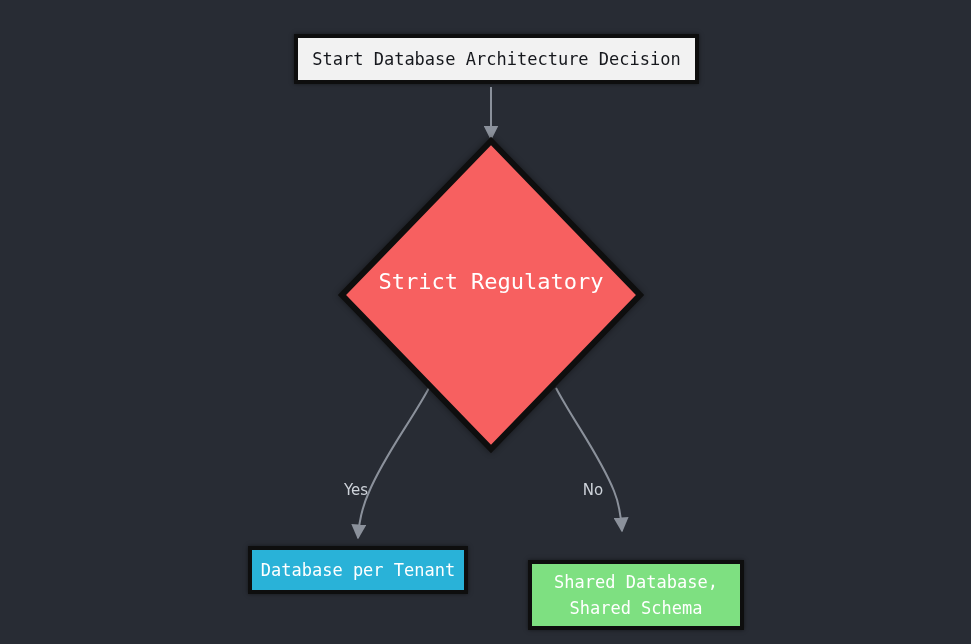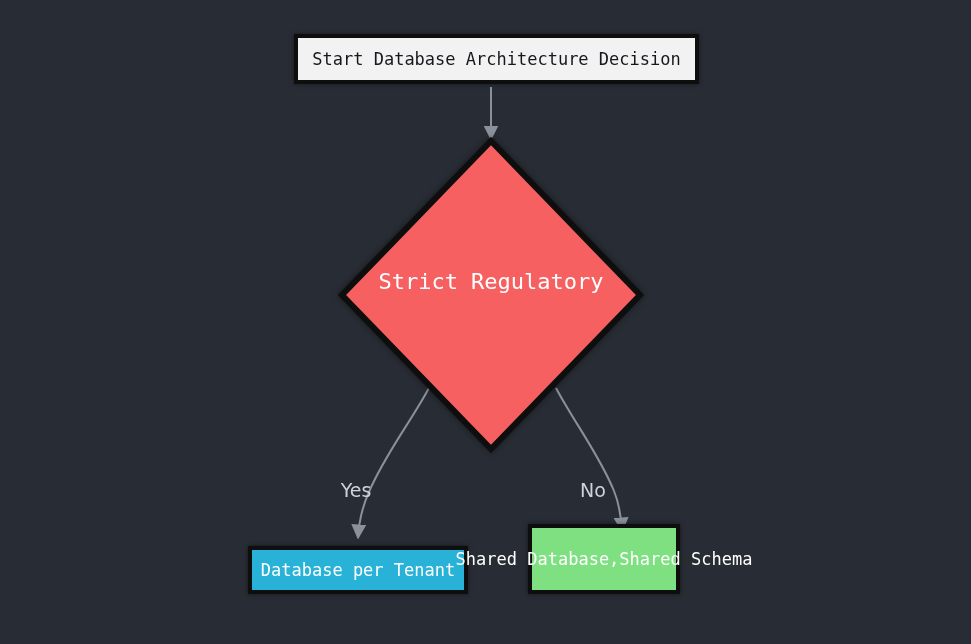--- a/index.html
+++ b/index.html
@@ -44,39 +44,39 @@
     background: var(--start-fill, #f2f2f2);
     color: var(--start-text, #16181d);
     margin-left: 7px;
   }
   .node-tenant {
     left: 248px; top: 546px; width: 220px; height: 48px;
     background: var(--db-per-tenant-fill, #29b2d8);
     color: var(--node-text, #ffffff);
   }
   .node-shared {
-    left: 528px; top: 524px; width: 152px; height: 70px;
+    left: 528px; top: 560px; width: 216px; height: 70px;
     background: var(--shared-db-fill, #7ee081);
     color: var(--node-text, #ffffff);
-    flex-direction: row;
+    flex-direction: column;
     line-height: 26px;
   }
   .decision-label {
     position: absolute;
     left: 341px; top: 269px; width: 300px;
     text-align: center;
     color: var(--decision-text, #ffffff);
     font-size: 22px;
     line-height: 26px;
   }
   .edge-label {
     position: absolute;
     transform: translate(-50%, -50%);
     font-family: "DejaVu Sans", "Liberation Sans", sans-serif;
-    font-size: 19px;
+    font-size: 15px;
     color: var(--edge-label, #ced3da);
   }
   .edge-label-yes { left: 356px; top: 490px; }
   .edge-label-no  { left: 593px; top: 490px; }
 </style>
 </head>
 <body>
 
 <div class="stage">
 

